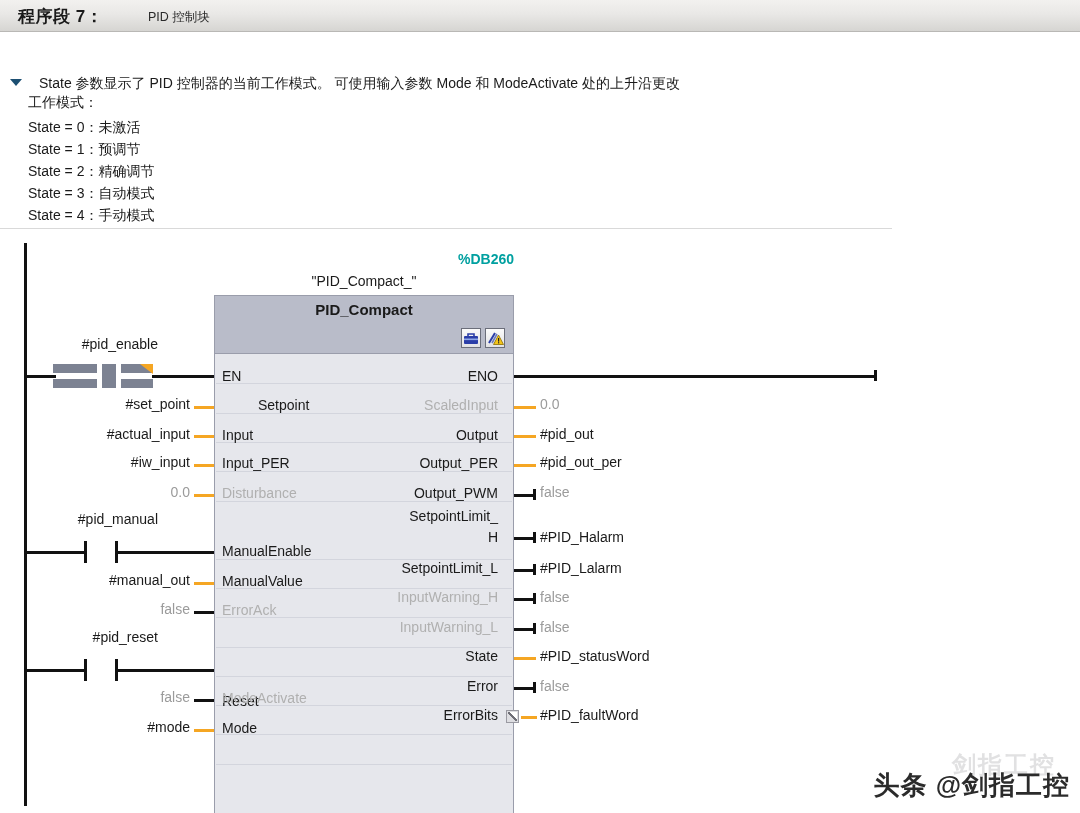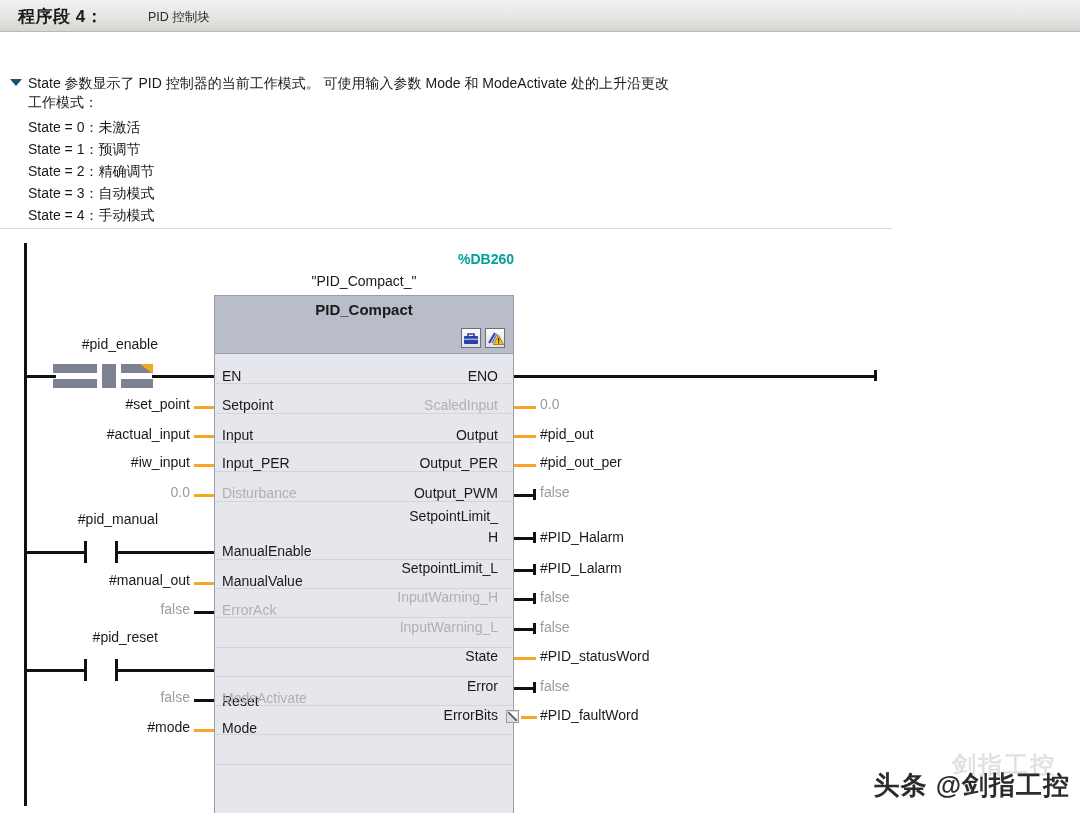--- a/index.html
+++ b/index.html
@@ -59,21 +59,21 @@
   }
   .cmt-line {
     position: absolute;
     left: 28px;
     font-size: 14px;
     color: #1a1a1a;
     white-space: pre;
     line-height: 18px;
   }
 
-  #cmt0 { top: 41px; }
+  #cmt0 { top: 41px; margin-left: 11px; }
   #cmt1 { top: 60px; }
   #cmt2 { top: 85px; }
   #cmt3 { top: 107px; }
   #cmt4 { top: 129px; }
   #cmt5 { top: 151px; }
   #cmt6 { top: 173px; }
   #cmt7 { top: 195px; }
 
   #header-rule {
     position: absolute;
@@ -275,21 +275,21 @@
     font-weight: bold;
     color: rgba(120,120,125,0.22);
     letter-spacing: 2px;
     white-space: nowrap;
   }
 </style>
 </head>
 <body>
 
 <div id="network-header">
-  <span class="nw-title">程序段 4：</span>
+  <span class="nw-title">程序段 7：</span>
   <span class="nw-comment">PID 控制块</span>
 </div>
 
 <div id="comment-pane">
   <div id="collapse-triangle"></div>
 
   <div class="cmt-line" id="cmt0">State 参数显示了 PID 控制器的当前工作模式。 可使用输入参数 Mode 和 ModeActivate 处的上升沿更改</div>
   <div class="cmt-line" id="cmt1">工作模式：</div>
   <div class="cmt-line" id="cmt2">State = 0：未激活</div>
   <div class="cmt-line" id="cmt3">State = 1：预调节</div>
@@ -339,21 +339,21 @@
     <div class="pin-sep" style="top:321px;"></div>
     <div class="pin-sep" style="top:351px;"></div>
     <div class="pin-sep" style="top:380px;"></div>
     <div class="pin-sep" style="top:409px;"></div>
     <div class="pin-sep" style="top:438px;"></div>
     <div class="pin-sep" style="top:468px;"></div>
 
   </div>
 
   <div class="pin-label pin-in" style="top:139px;">EN</div>
-  <div class="pin-label pin-in" style="top:168px;">Setpoint</div>
+  <div class="pin-label pin-in" style="top:168px;margin-left:36px;">Setpoint</div>
   <div class="pin-label pin-in" style="top:198px;">Input</div>
   <div class="pin-label pin-in" style="top:226px;">Input_PER</div>
   <div class="pin-label pin-in dim" style="top:256px;">Disturbance</div>
   <div class="pin-label pin-in" style="top:314px;">ManualEnable</div>
   <div class="pin-label pin-in" style="top:344px;">ManualValue</div>
   <div class="pin-label pin-in dim" style="top:373px;">ErrorAck</div>
   <div class="pin-label pin-in" style="top:432px;margin-top:32px;">Reset</div>
   <div class="pin-label pin-in dim" style="top:461px;">ModeActivate</div>
   <div class="pin-label pin-in" style="top:491px;">Mode</div>
 

